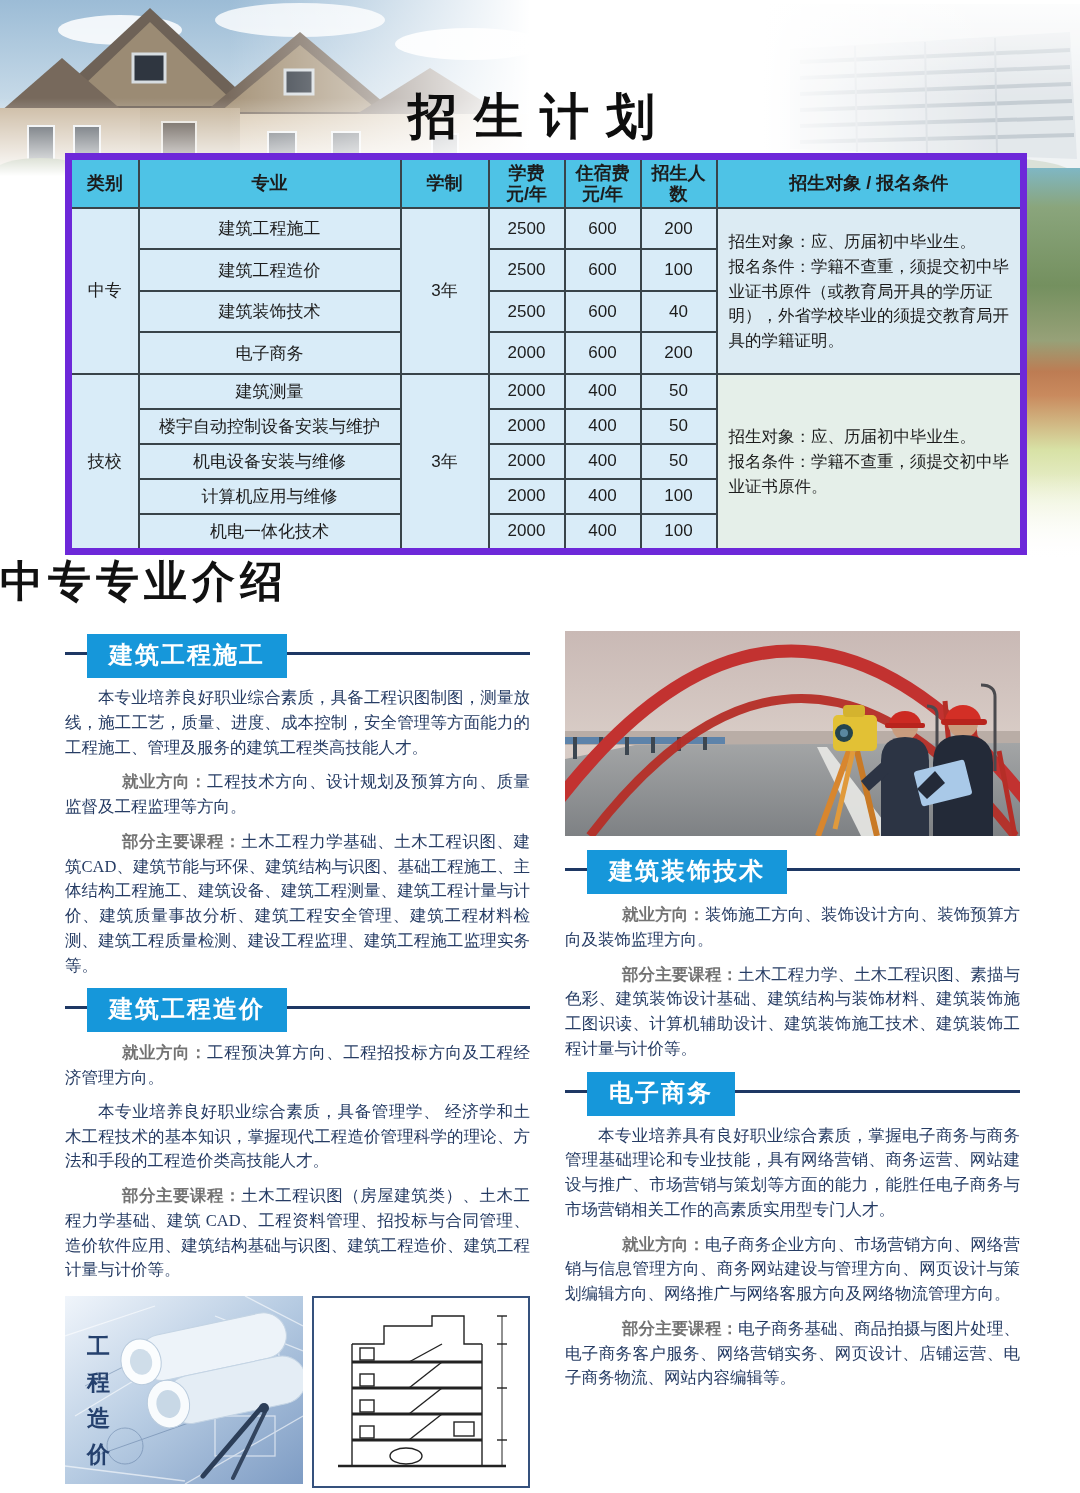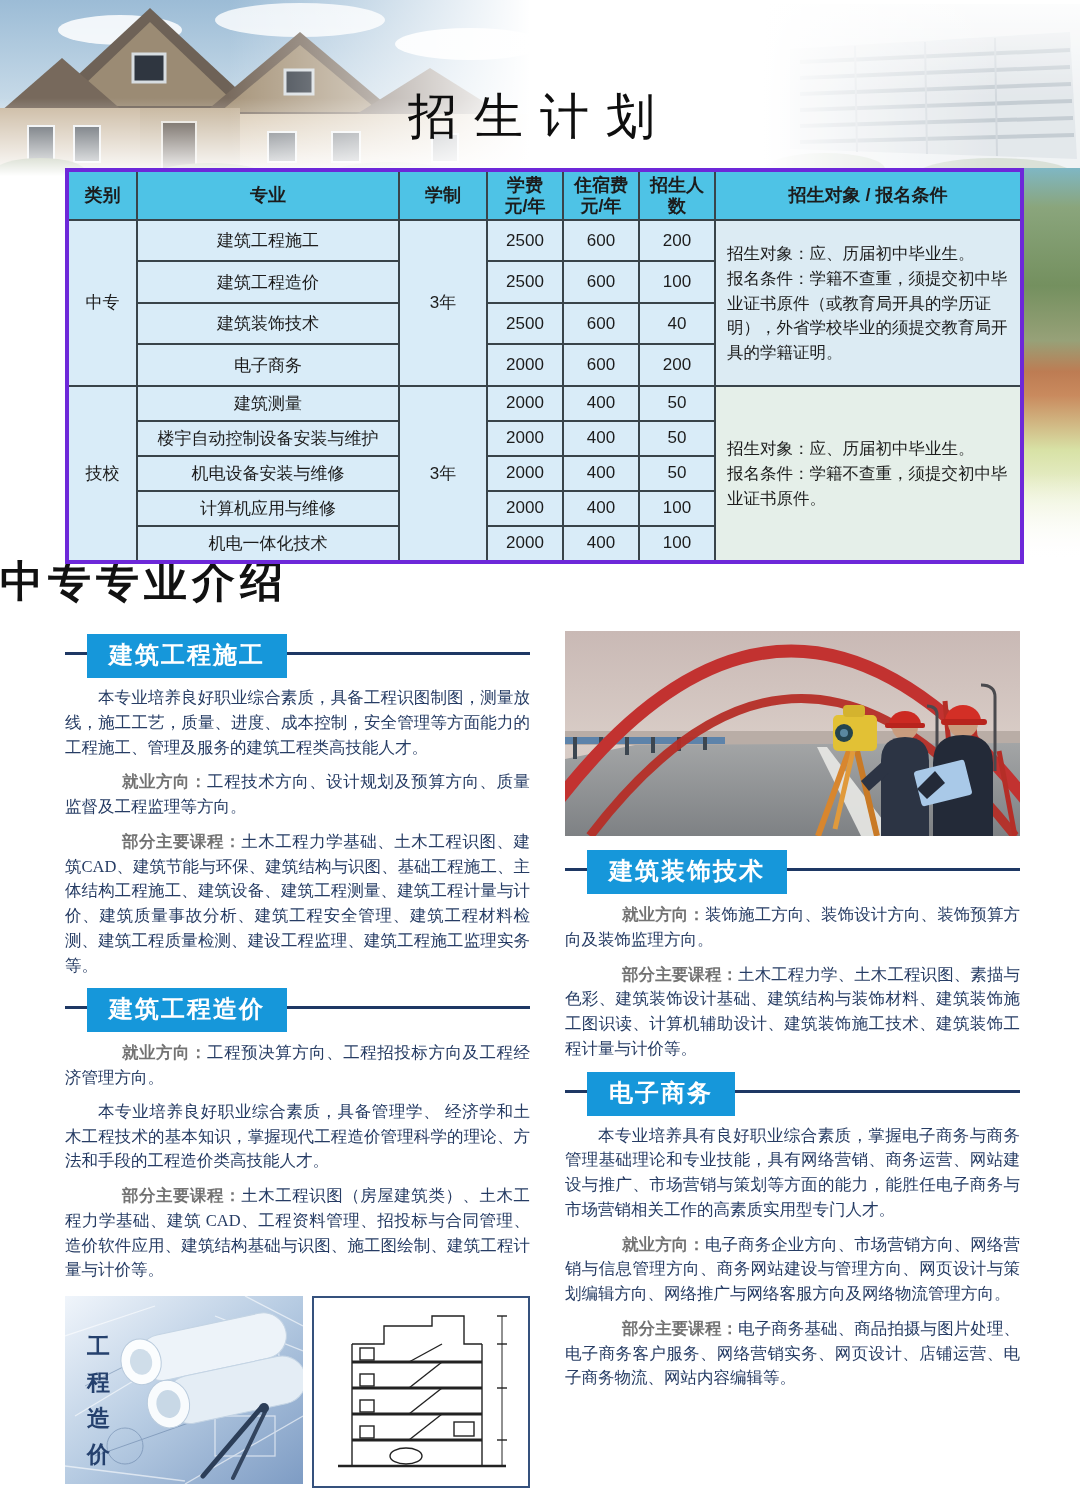--- a/index.html
+++ b/index.html
@@ -14,27 +14,27 @@
   .hero-building .fade{position:absolute;inset:0;
       background:linear-gradient(270deg,rgba(255,255,255,0) 25%,#fff 92%),
                  linear-gradient(0deg,rgba(255,255,255,0) 55%,rgba(255,255,255,.85) 100%);}
   .campus-strip{position:absolute;right:0;top:168px;width:132px;height:392px;
       background:linear-gradient(180deg,#7fb7c4 0%,#8aa57c 10%,#74905f 30%,#97a178 44%,
                  #bd7c53 52%,#c98a5e 58%,#d8e2a6 72%,#eef3d9 85%,#fff 100%);}
   .campus-strip .fade{position:absolute;inset:0;
       background:linear-gradient(90deg,rgba(255,255,255,.55) 0%,rgba(255,255,255,0) 55%),
                  linear-gradient(0deg,#fff 0%,rgba(255,255,255,0) 22%);}
   
-  .h1{position:absolute;left:0;top:84px;width:100%;text-align:center;font-weight:normal;
+  .h1{position:absolute;left:0;top:84px;width:100%;text-align:center;font-weight:bold;
       font-size:49px;letter-spacing:17px;color:#0e0e0e;}
   .h2{position:absolute;left:0;top:553px;width:100%;text-align:left;font-weight:bold;
       font-size:43px;letter-spacing:5px;color:#111;}
   
-  table.enroll{position:absolute;left:65px;top:168px;width:955px;border-collapse:collapse;
-      table-layout:fixed;border:4px solid #6d28d9;}
+  table.enroll{position:absolute;left:65px;top:153px;width:955px;border-collapse:collapse;
+      table-layout:fixed;border:7px solid #6d28d9;}
   .enroll th,.enroll td{border:2px solid #39444a;text-align:center;color:#1c1c1c;padding:0 4px;}
   .enroll thead th{background:#4ec3e6;height:47px;font-size:18px;font-weight:bold;
       white-space:pre-line;line-height:1.12;}
   .enroll tbody td{background:#d9ecf8;height:33px;font-size:17px;}
   .enroll td.cond{background:#dcebf3;text-align:left;vertical-align:middle;
       padding:20px 11px;font-size:16.5px;line-height:1.5;}
   .enroll td.cond2{background:#e5efe9;}
   
   .cols{position:absolute;left:65px;top:630px;width:955px;display:flex;gap:35px;}
   .colL{width:465px;}
@@ -228,21 +228,21 @@
       <p class="para">本专业培养良好职业综合素质，具备工程识图制图，测量放线，施工工艺，质量、进度、成本控制，安全管理等方面能力的工程施工、管理及服务的建筑工程类高技能人才。</p>
       <p class="para"><span class="red">就业方向：</span><span>工程技术方向、设计规划及预算方向、质量监督及工程监理等方向。</span></p>
       <p class="para"><span class="red">部分主要课程：</span><span>土木工程力学基础、土木工程识图、建筑CAD、建筑节能与环保、建筑结构与识图、基础工程施工、主体结构工程施工、建筑设备、建筑工程测量、建筑工程计量与计价、建筑质量事故分析、建筑工程安全管理、建筑工程材料检测、建筑工程质量检测、建设工程监理、建筑工程施工监理实务等。</span></p>
 
       <div class="sec-h">
         <div class="line"></div>
         <div class="box">建筑工程造价</div>
       </div>
       <p class="para"><span class="red">就业方向：</span><span>工程预决算方向、工程招投标方向及工程经济管理方向。</span></p>
       <p class="para">本专业培养良好职业综合素质，具备管理学、 经济学和土木工程技术的基本知识，掌握现代工程造价管理科学的理论、方法和手段的工程造价类高技能人才。</p>
-      <p class="para"><span class="red">部分主要课程：</span><span>土木工程识图（房屋建筑类）、土木工程力学基础、建筑 CAD、工程资料管理、招投标与合同管理、造价软件应用、建筑结构基础与识图、施工图绘制、建筑工程计量与计价等。</span></p>
+      <p class="para"><span class="red">部分主要课程：</span><span>土木工程识图（房屋建筑类）、土木工程力学基础、建筑 CAD、工程资料管理、招投标与合同管理、造价软件应用、建筑结构基础与识图、建筑工程造价、建筑工程计量与计价等。</span></p>
 
       <div class="img-row">
         <div class="img-bp">
           <svg width="238" height="188" viewBox="0 0 238 188">
             <defs>
               <linearGradient id="bpg" x1="0" y1="0" x2="1" y2="1">
                 <stop offset="0" stop-color="#f0f5fb"></stop>
                   <stop offset=".5" stop-color="#b6cbe2"></stop>
                   <stop offset="1" stop-color="#7e9cc4"></stop>
               </linearGradient>

